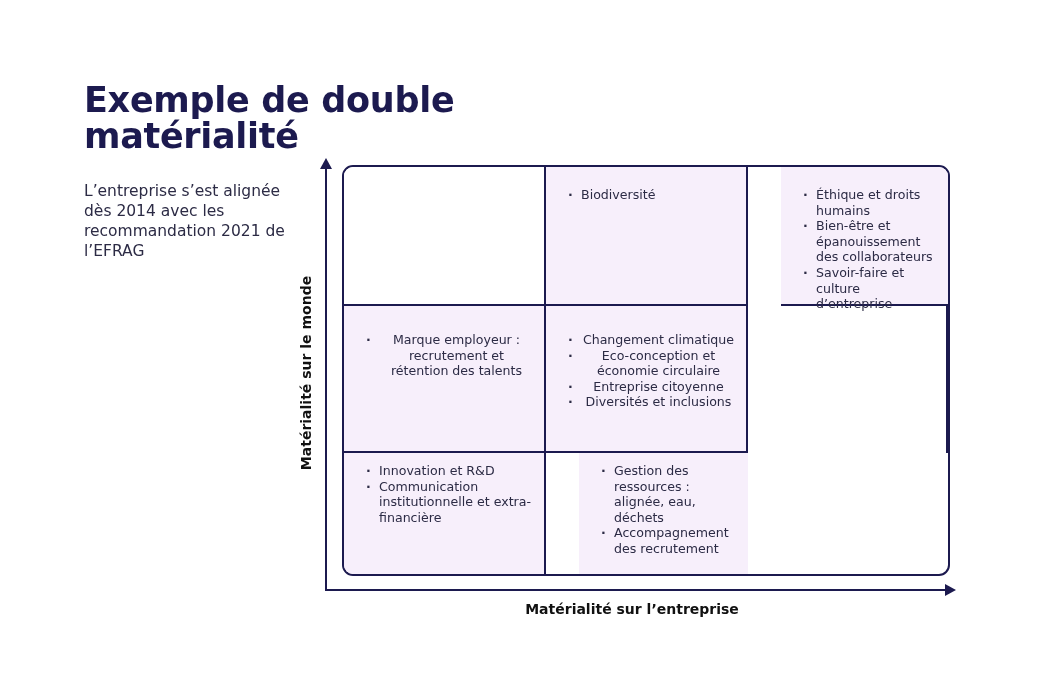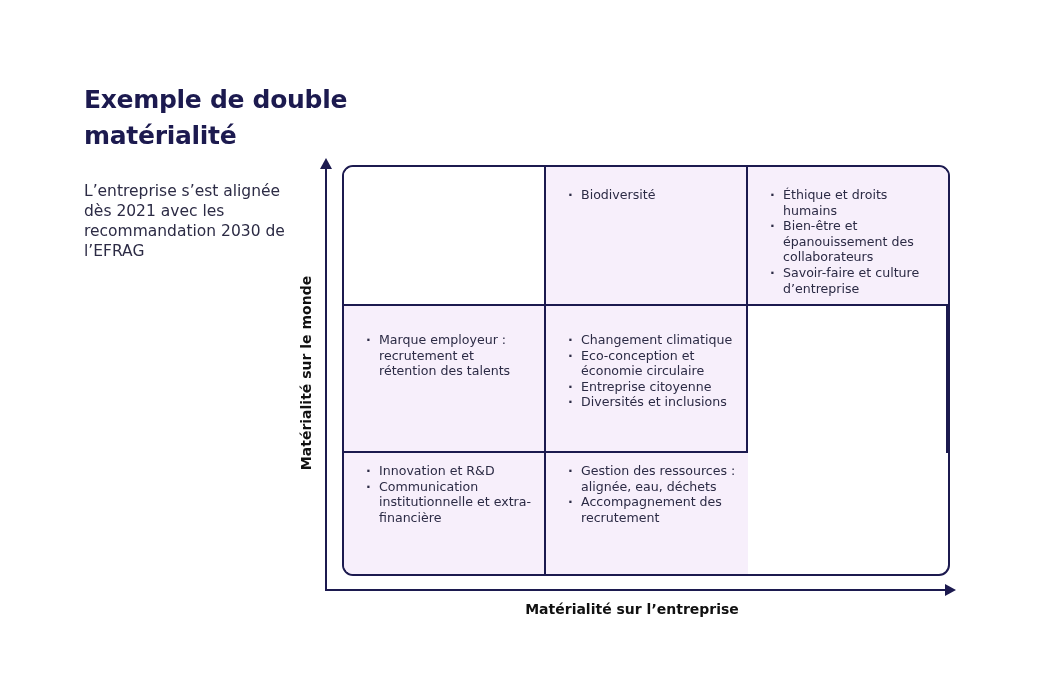--- a/index.html
+++ b/index.html
@@ -2,21 +2,21 @@
 <html><head>
 <meta charset="utf-8">
 <style>
   html, body { margin:0; padding:0; }
   body {
     width:1052px; height:686px; background:#ffffff; position:relative; overflow:hidden;
     font-family: "DejaVu Sans", "Liberation Sans", sans-serif; color:#1c1a4f;
   }
   .title {
     position:absolute; left:84px; top:82px; width:380px;
-    font-size:25px; font-weight:bold; line-height:36px; color:#1c1a4f; letter-spacing:-0.3px;
+    font-size:35px; font-weight:bold; line-height:36px; color:#1c1a4f; letter-spacing:-0.3px;
   }
   .subtitle {
     position:absolute; left:84px; top:181px; width:210px;
     font-size:15.5px; line-height:20px; color:#2c2b45; font-weight:normal;
   }
   .axis-y-line { position:absolute; left:325px; top:166px; width:2px; height:425px; background:#1c1a4f; }
   .axis-y-arrow { position:absolute; left:320px; top:158px; width:0; height:0;
     border-left:6px solid transparent; border-right:6px solid transparent; border-bottom:11px solid #1c1a4f; }
   .axis-x-line { position:absolute; left:325px; top:589px; width:622px; height:2px; background:#1c1a4f; }
   .axis-x-arrow { position:absolute; left:945px; top:584px; width:0; height:0;
@@ -31,39 +31,39 @@
   }
   .grid {
     position:absolute; left:342px; top:165px; width:608px; height:411px;
     border:2px solid #1c1a4f; border-radius:11px; box-sizing:border-box; overflow:hidden;
     display:grid; grid-template-columns:202px 202px 1fr; grid-template-rows:139px 147px 1fr;
   }
   .cell {
     box-sizing:border-box; border-right:2px solid #1c1a4f; border-bottom:2px solid #1c1a4f;
     background:#f7effb; padding:20px 10px 0 22px;
   }
-  .cell.c3 { border-right:none; }
+  .cell.c3 { border-right:none;margin-left:33px; }
   .cell.r3 { border-bottom:none; }
   .cell.blank { background:#ffffff; }
-  .cell.pt { padding-top:26px; }
+  .cell.pt { padding-top:26px;text-align:center; }
   .cell.pt3 { padding-top:10px; }
   .cell.pt-top { }
   ul { margin:0; padding:0; list-style:none; }
   li {
     position:relative; padding-left:13px; font-size:12.6px; line-height:15.6px; color:#2c2b45;
   }
   li::before {
     content:"·"; position:absolute; left:0; top:0; font-weight:bold; color:#2c2b45;
   }
 </style>
 </head>
 <body>
 
 <div class="title">Exemple de double matérialité</div>
-<div class="subtitle">L’entreprise  s’est alignée dès 2021 avec les recommandation 2030 de l’EFRAG</div>
+<div class="subtitle">L’entreprise  s’est alignée dès 2014 avec les recommandation 2021 de l’EFRAG</div>
 
 <div class="axis-y-line"></div>
 <div class="axis-y-arrow"></div>
 <div class="axis-x-line"></div>
 <div class="axis-x-arrow"></div>
 
 <div class="axis-y-label">Matérialité sur le monde</div>
 <div class="axis-x-label">Matérialité sur l’entreprise</div>
 
 <div class="grid">

